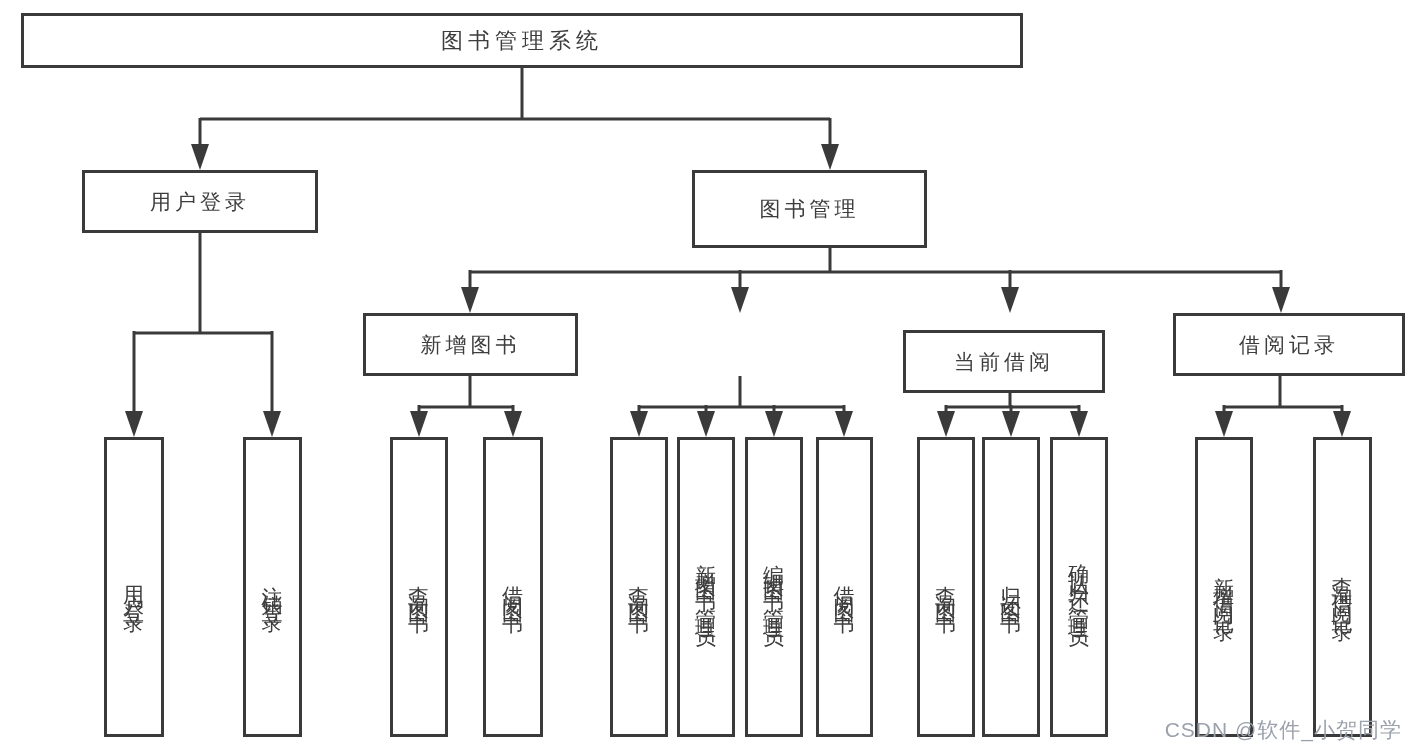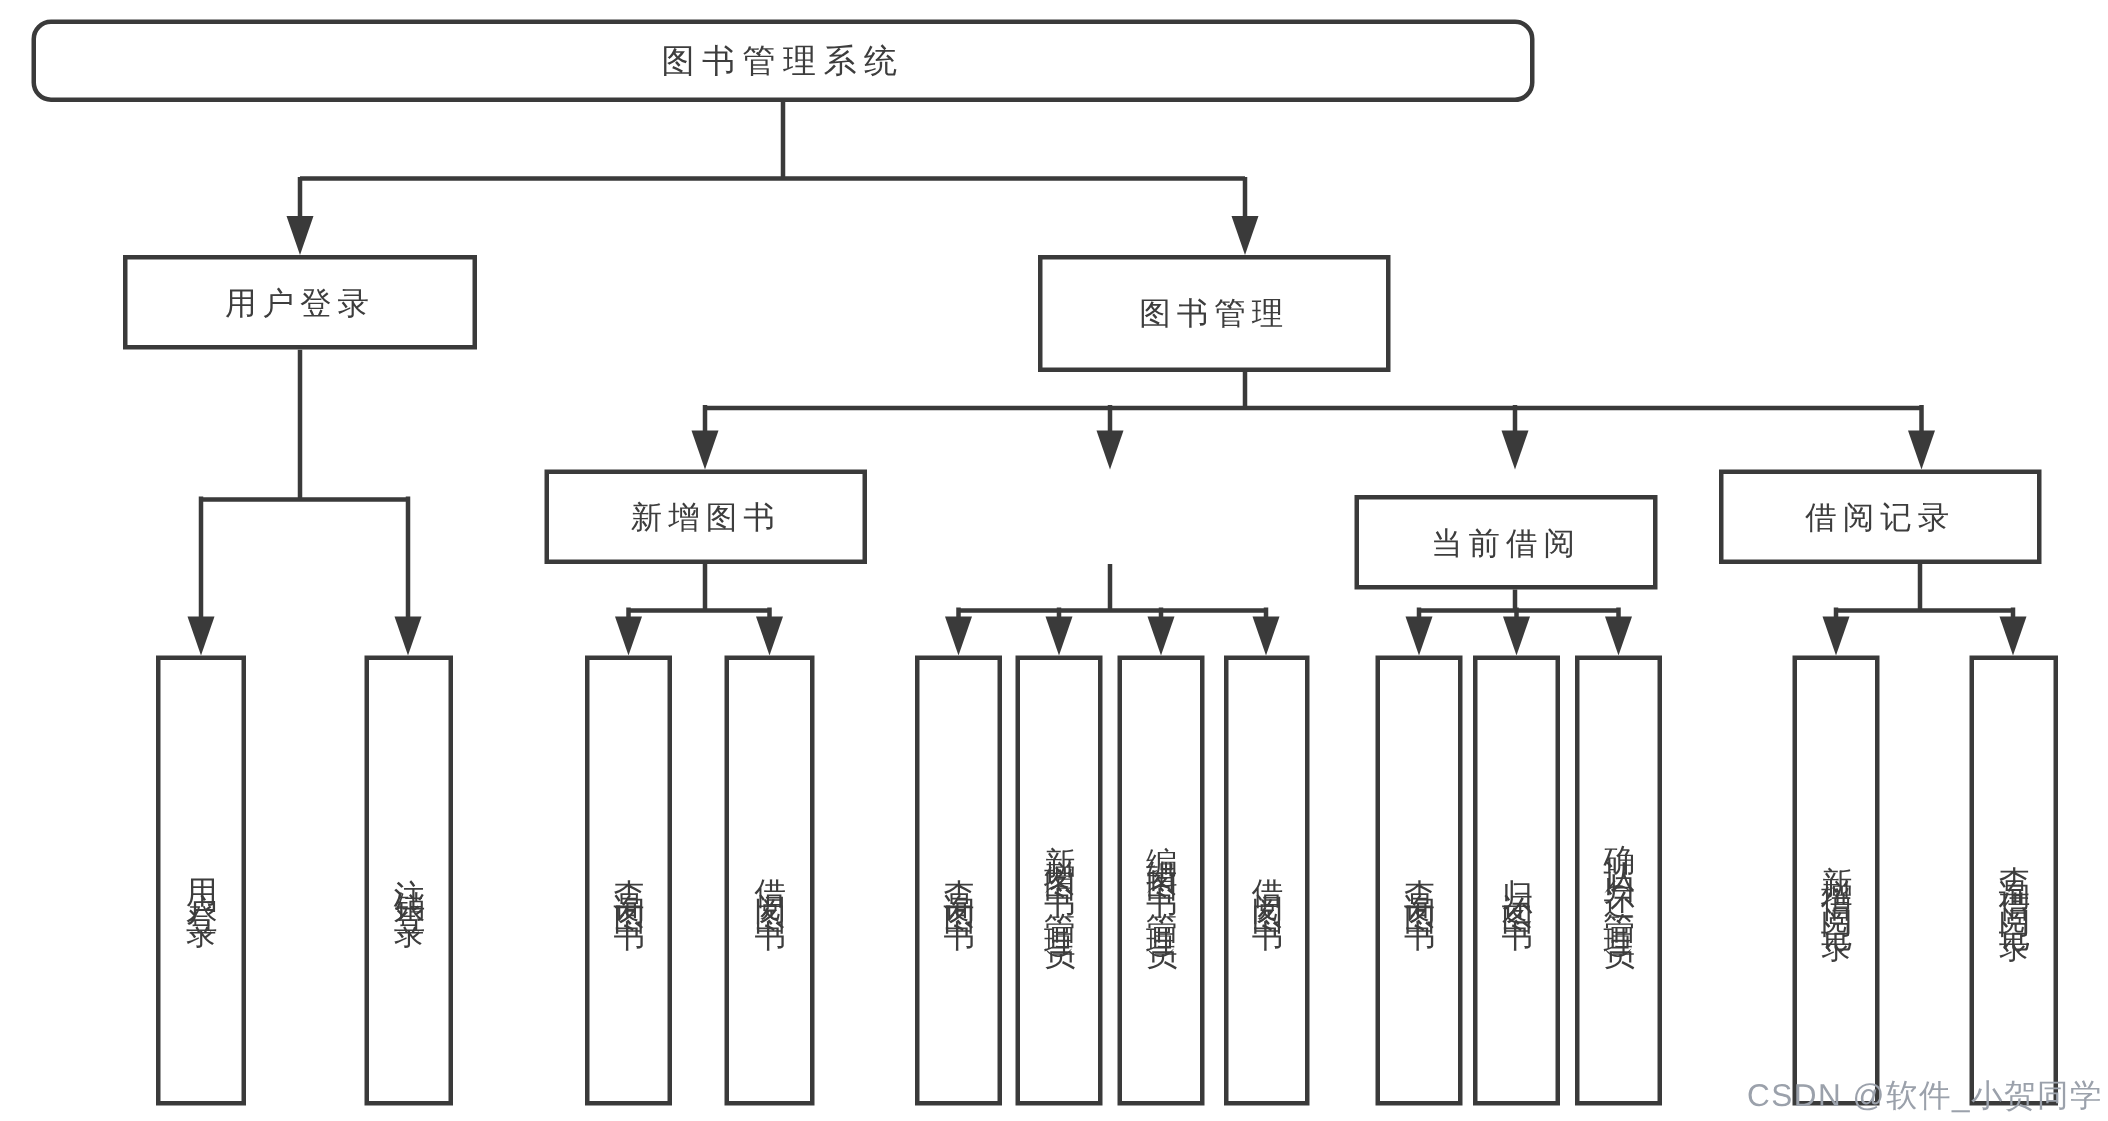--- a/index.html
+++ b/index.html
@@ -15,21 +15,21 @@
   .box{
     position:absolute;
     box-sizing:border-box;
     border:3px solid #3a3a3a;
     background:#ffffff;
     display:flex;
     align-items:center;
     justify-content:center;
   }
   .hlabel{font-size:21px;letter-spacing:4px;white-space:nowrap;}
-  .root-label{font-size:22px;letter-spacing:5px;border-radius:13px;}
+  .root-label{font-size:22px;letter-spacing:5px;}
   .vert{
     writing-mode:vertical-rl;
     font-size:21px;
     letter-spacing:9px;
     line-height:1;
   }
   .watermark{
     position:absolute;
     right:3px;bottom:3px;
     font-size:21px;
@@ -88,21 +88,21 @@
     </g>
   </svg>
 
   <div class="box root-label" style="left:21px;top:13px;width:1002px;height:55px">图书管理系统</div>
 
   <div class="box hlabel" style="left:82px;top:170px;width:236px;height:63px">用户登录</div>
   <div class="box hlabel" style="left:692px;top:170px;width:235px;height:78px">图书管理</div>
 
   <div class="box hlabel" style="left:363px;top:313px;width:215px;height:63px">新增图书</div>
   <div class="box hlabel" style="left:903px;top:330px;width:202px;height:63px">当前借阅</div>
-  <div class="box hlabel" style="left:1146px;top:313px;width:215px;height:63px">借阅记录</div>
+  <div class="box hlabel" style="left:1173px;top:313px;width:232px;height:63px">借阅记录</div>
 
   <div class="box vert" style="left:104px;top:437px;width:60px;height:300px">用户登录</div>
   <div class="box vert" style="left:243px;top:437px;width:59px;height:300px">注销登录</div>
 
   <div class="box vert" style="left:390px;top:437px;width:58px;height:300px">查询图书</div>
   <div class="box vert" style="left:483px;top:437px;width:60px;height:300px">借阅图书</div>
 
   <div class="box vert" style="left:610px;top:437px;width:58px;height:300px">查询图书</div>
   <div class="box vert" style="left:677px;top:437px;width:58px;height:300px">新增图书（管理员）</div>
   <div class="box vert" style="left:745px;top:437px;width:58px;height:300px">编辑图书（管理员）</div>

